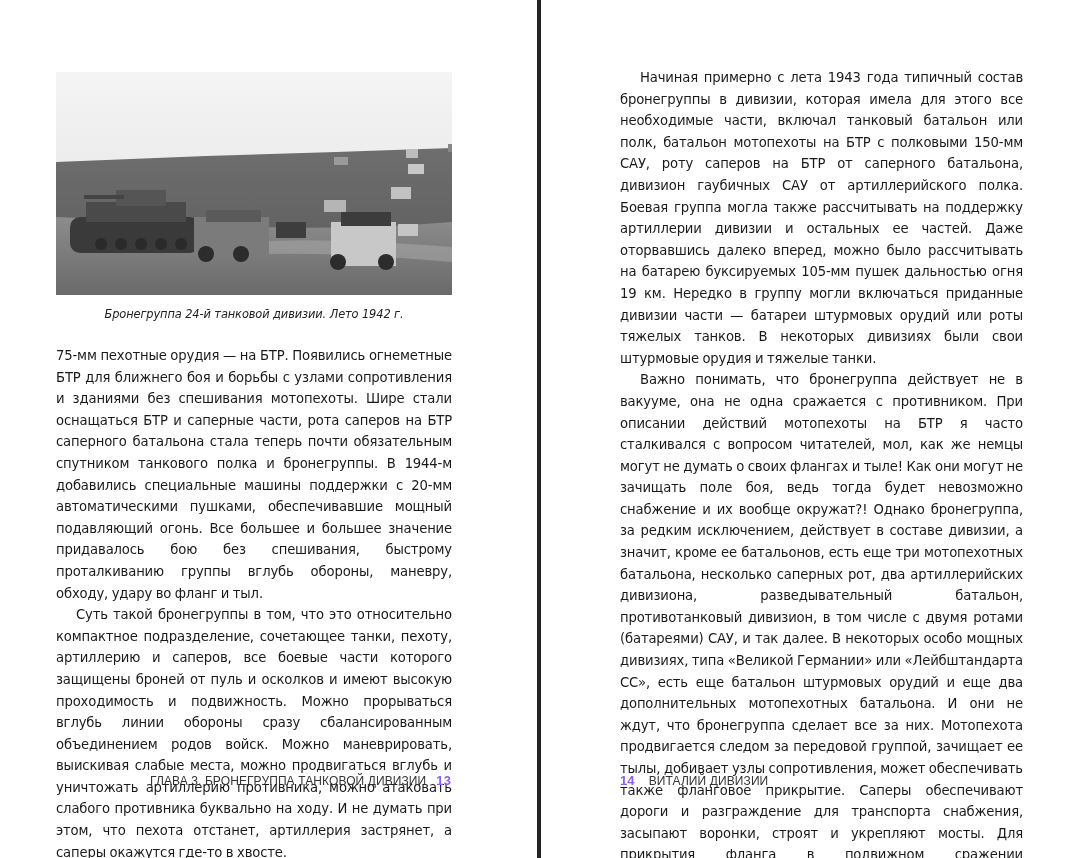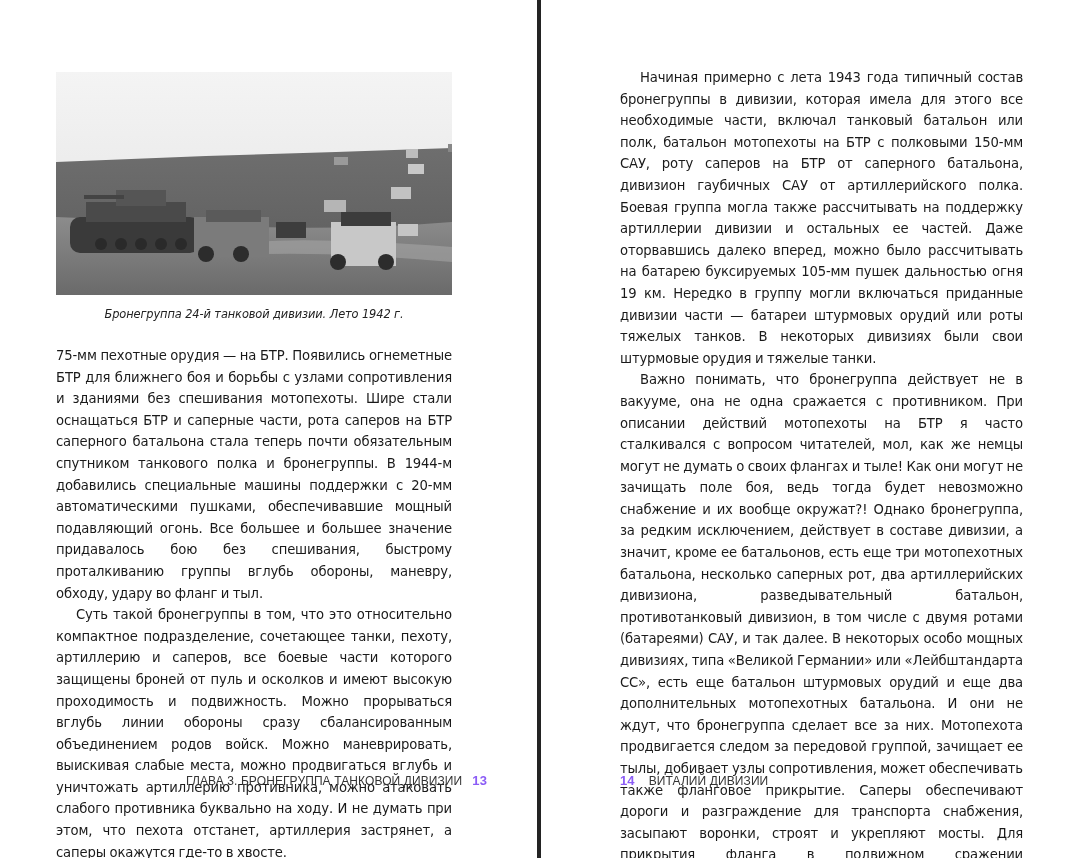--- a/index.html
+++ b/index.html
@@ -4,21 +4,21 @@
   <style>
     html, body { margin: 0; padding: 0; }
     body {
       width: 1079px; height: 858px; background: #ffffff; position: relative; overflow: hidden;
       font-family: "DejaVu Sans", sans-serif; color: #1c1c1c;
     }
     .spine {
       position: absolute; left: 537px; top: 0; width: 4px; height: 858px; background: #232323;
     }
     .page { position: absolute; top: 0; height: 858px; }
-    .page-left { left: 0; width: 537px; padding-left: 36px; }
+    .page-left { left: 0; width: 537px; }
     .page-right { left: 541px; width: 538px; }
 
     .photo {
       position: absolute; left: 56px; top: 72px; width: 396px; height: 223px; overflow: hidden;
       background: #8a8a8a;
     }
     .photo svg { display: block; }
     .caption {
       position: absolute; left: 56px; top: 307px; width: 396px; text-align: center;
       font-family: "DejaVu Sans", sans-serif; font-style: italic; font-size: 11.4px; color: #222;

